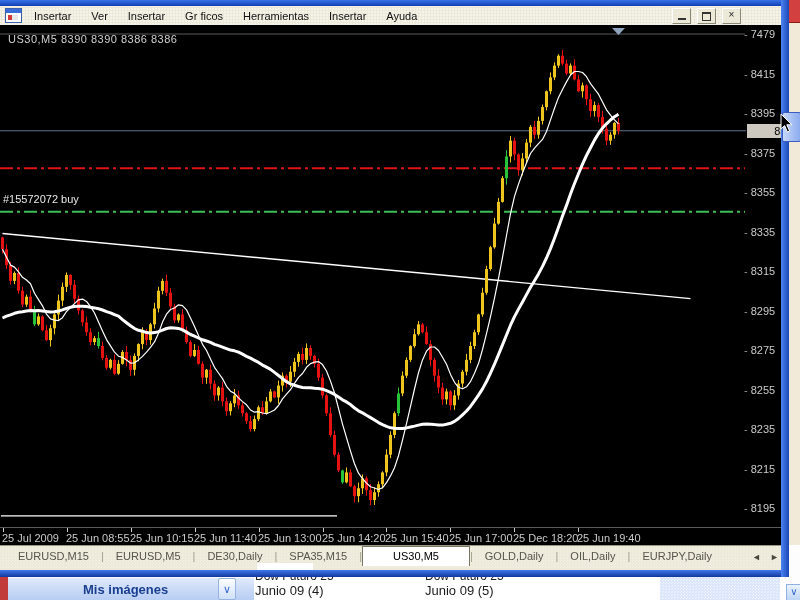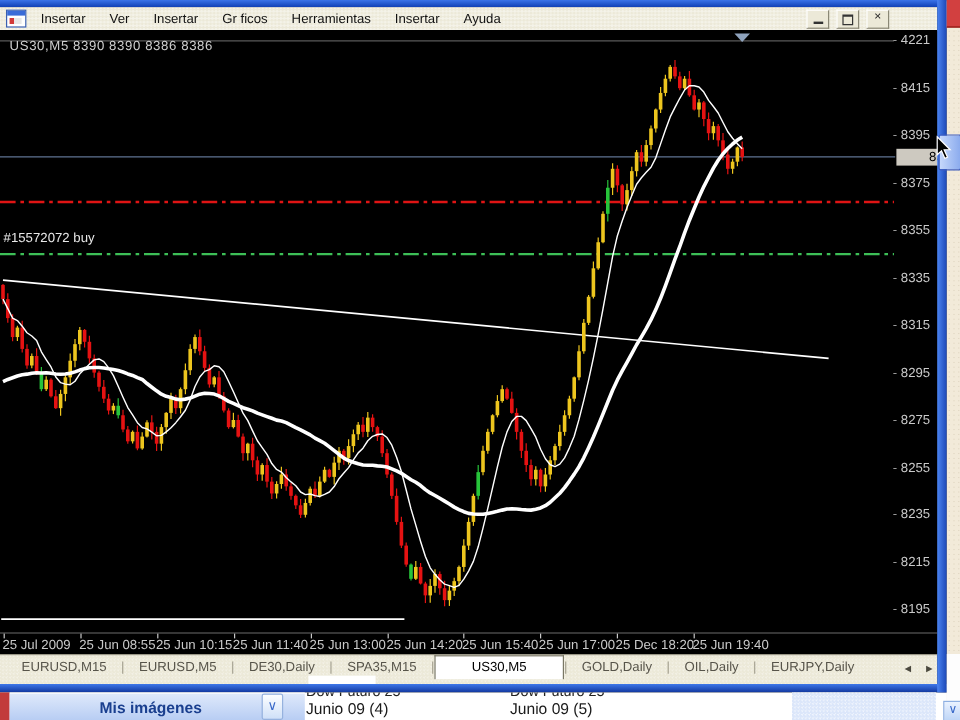--- a/index.html
+++ b/index.html
@@ -435,21 +435,21 @@
         <rect x="617" y="97.875" width="3" height="7.900000000000006" fill="#e51212"></rect>
         <polyline points="2.5,293.0 6.5,291.2 10.5,289.8 14.5,288.3 18.5,287.3 22.5,286.8 26.5,286.0 30.5,285.6 34.5,285.8 38.5,285.6 42.5,286.0 46.5,286.6 50.5,286.9 54.5,286.7 58.5,286.0 62.5,284.9 66.5,283.4 70.5,282.2 74.5,281.5 78.5,281.2 82.5,281.2 86.5,281.6 90.5,282.3 94.5,282.9 98.5,283.8 102.5,285.0 106.5,286.6 110.5,287.9 114.5,289.7 118.5,291.2 122.5,294.6 126.5,297.7 130.5,300.7 134.5,303.5 138.5,305.3 142.5,306.2 146.5,307.6 150.5,308.1 154.5,307.6 158.5,306.7 162.5,305.1 166.5,303.5 170.5,302.7 174.5,302.9 178.5,303.4 182.5,304.9 186.5,307.1 190.5,309.5 194.5,311.2 198.5,313.0 202.5,314.8 206.5,316.0 210.5,317.4 214.5,319.3 218.5,320.7 222.5,322.2 226.5,323.6 230.5,325.1 234.5,325.8 238.5,327.2 242.5,329.2 246.5,331.3 250.5,333.2 254.5,335.3 258.5,337.4 262.5,340.1 266.5,342.2 270.5,344.4 274.5,347.4 278.5,350.5 282.5,353.7 286.5,356.7 290.5,358.8 294.5,360.2 298.5,361.5 302.5,362.5 306.5,362.7 310.5,362.7 314.5,363.2 318.5,363.6 322.5,364.2 326.5,365.7 330.5,367.4 334.5,369.4 338.5,372.1 342.5,374.8 346.5,376.9 350.5,379.6 354.5,383.0 358.5,385.8 362.5,387.9 366.5,390.2 370.5,392.6 374.5,395.0 378.5,397.6 382.5,399.6 386.5,401.4 390.5,402.8 394.5,403.3 398.5,403.6 402.5,403.6 406.5,402.9 410.5,402.0 414.5,401.1 418.5,400.1 422.5,399.2 426.5,399.1 430.5,399.2 434.5,399.6 438.5,399.9 442.5,400.1 446.5,399.3 450.5,398.3 454.5,396.4 458.5,393.5 462.5,389.8 466.5,386.0 470.5,381.4 474.5,375.9 478.5,370.1 482.5,363.9 486.5,356.5 490.5,348.1 494.5,339.2 498.5,329.7 502.5,319.9 506.5,310.0 510.5,300.2 514.5,291.6 518.5,284.1 522.5,276.9 526.5,269.6 530.5,262.3 534.5,255.7 538.5,248.9 542.5,241.4 546.5,233.0 550.5,223.6 554.5,213.2 558.5,202.2 562.5,191.0 566.5,180.4 570.5,169.0 574.5,158.5 578.5,148.8 582.5,139.2 586.5,130.5 590.5,122.7 594.5,115.1 598.5,108.5 602.5,103.1 606.5,98.8 610.5,95.0 614.5,91.7 618.5,89.3" fill="none" stroke="#ffffff" stroke-width="3" stroke-linejoin="round"></polyline>
         <polyline points="2.5,224.3 6.5,232.2 10.5,240.1 14.5,242.1 18.5,246.8 22.5,252.3 26.5,255.0 30.5,258.8 34.5,268.2 38.5,274.6 42.5,280.8 46.5,289.2 50.5,293.9 54.5,295.1 58.5,295.6 62.5,292.7 66.5,286.5 70.5,282.5 74.5,278.6 78.5,274.9 82.5,274.1 86.5,276.4 90.5,281.6 94.5,288.0 98.5,296.9 102.5,306.0 106.5,314.6 110.5,320.8 114.5,327.2 118.5,331.2 122.5,332.4 126.5,335.1 130.5,338.1 134.5,337.8 138.5,334.9 142.5,331.4 146.5,327.2 150.5,322.3 154.5,316.9 158.5,308.2 162.5,297.1 166.5,289.2 170.5,284.5 174.5,283.0 178.5,279.8 182.5,280.6 186.5,284.8 190.5,292.9 194.5,301.5 198.5,310.4 202.5,319.3 206.5,325.5 210.5,334.1 214.5,342.3 218.5,348.0 222.5,353.6 226.5,361.3 230.5,366.2 234.5,368.4 238.5,372.9 242.5,376.6 246.5,379.8 250.5,385.0 254.5,387.2 258.5,386.7 262.5,388.0 266.5,388.7 270.5,387.0 274.5,385.0 278.5,380.5 282.5,373.9 286.5,369.2 290.5,364.7 294.5,358.3 298.5,352.4 302.5,348.5 306.5,342.3 310.5,338.6 314.5,337.1 318.5,336.6 322.5,339.6 326.5,346.0 330.5,356.1 334.5,368.0 338.5,383.3 342.5,399.1 346.5,412.6 350.5,426.2 354.5,438.8 358.5,448.2 362.5,453.6 366.5,458.1 370.5,461.8 374.5,463.0 378.5,464.5 382.5,462.8 386.5,457.6 390.5,450.9 394.5,442.8 398.5,430.7 402.5,415.1 406.5,398.6 410.5,381.3 414.5,364.0 418.5,347.7 422.5,334.9 426.5,326.2 430.5,322.0 434.5,322.0 438.5,325.5 442.5,332.2 446.5,339.3 450.5,349.4 454.5,357.3 458.5,362.3 462.5,363.8 466.5,361.8 470.5,356.6 474.5,348.2 478.5,338.6 482.5,324.5 486.5,308.7 490.5,291.7 494.5,273.2 498.5,253.4 502.5,232.4 506.5,210.5 510.5,188.7 514.5,171.4 518.5,159.1 522.5,148.0 526.5,137.9 530.5,128.5 534.5,123.1 538.5,118.6 542.5,114.4 546.5,106.5 550.5,94.9 554.5,83.3 558.5,72.4 562.5,64.5 566.5,56.9 570.5,50.0 574.5,46.5 578.5,46.5 582.5,47.5 586.5,51.7 590.5,58.6 594.5,63.8 598.5,69.2 602.5,77.1 606.5,84.8 610.5,90.2 614.5,94.9 618.5,98.9" fill="none" stroke="#ffffff" stroke-width="1.2" stroke-linejoin="round"></polyline>
         <polygon points="612,3 625,3 618.5,10" fill="#8fa3bd"></polygon>
       </svg>
     <div id="chart-title">US30,M5  8390 8390 8386 8386</div>
     <div id="buy-label">#15572072 buy</div>
     <div id="price-axis">
         <div class="ptick" style="top: 3px;">
           <span class="dash">-</span>
-          <span>4221</span>
+          <span>7479</span>
         </div>
         <div class="ptick" style="top: 42.5px;">
           <span class="dash">-</span>
           <span>8415</span>
         </div>
         <div class="ptick" style="top: 82px;">
           <span class="dash">-</span>
           <span>8395</span>
         </div>
         <div class="ptick" style="top: 121.5px;">

